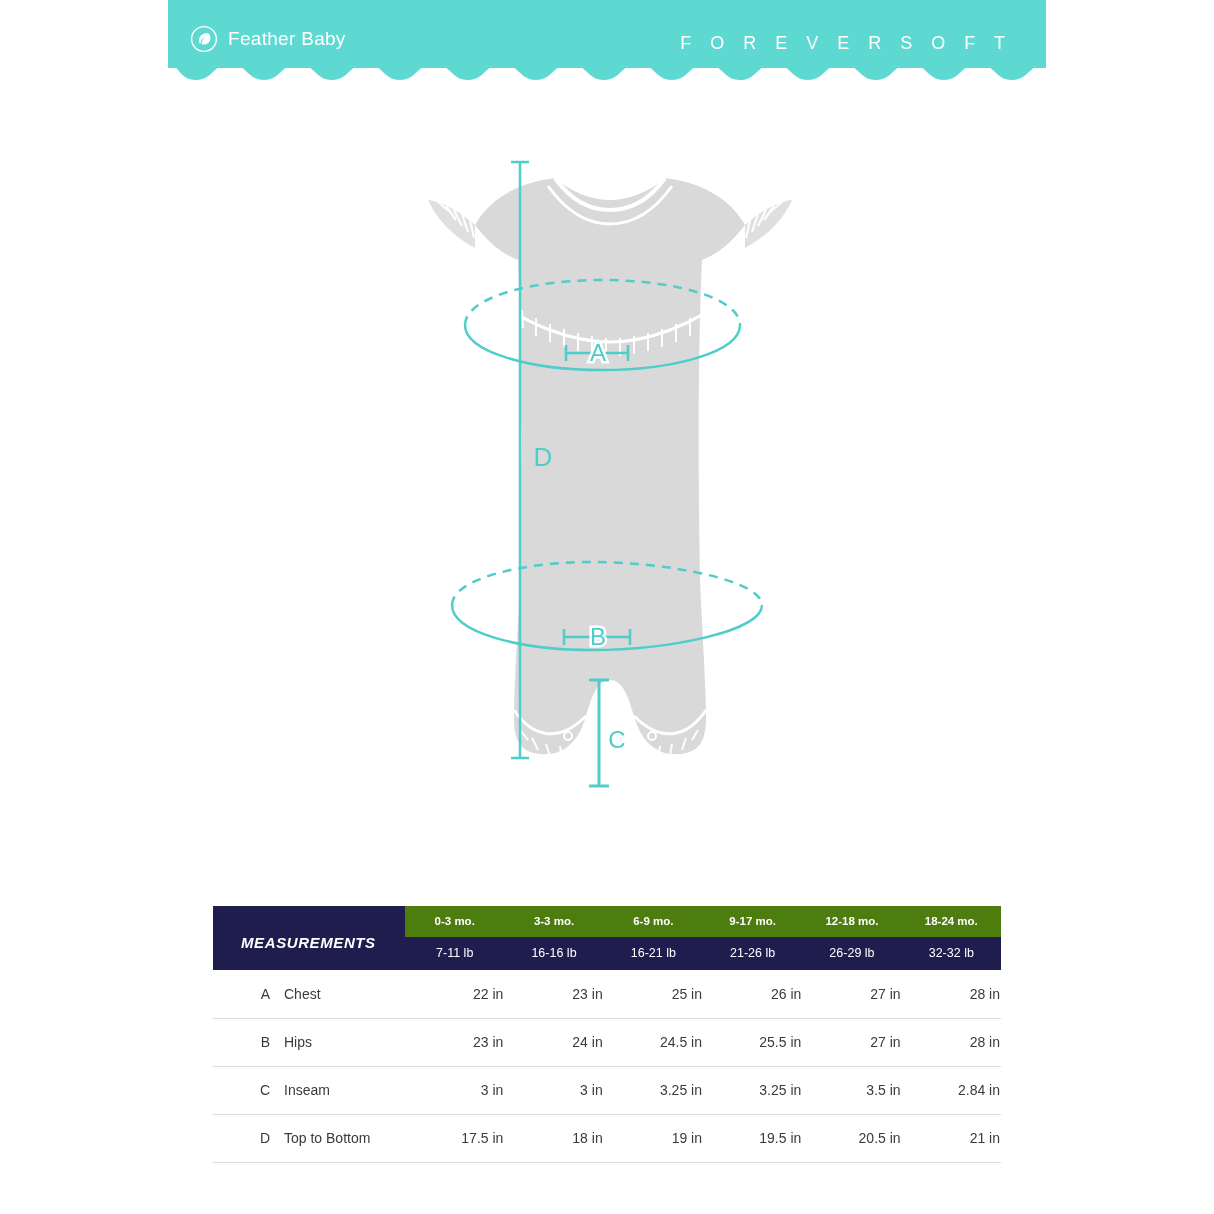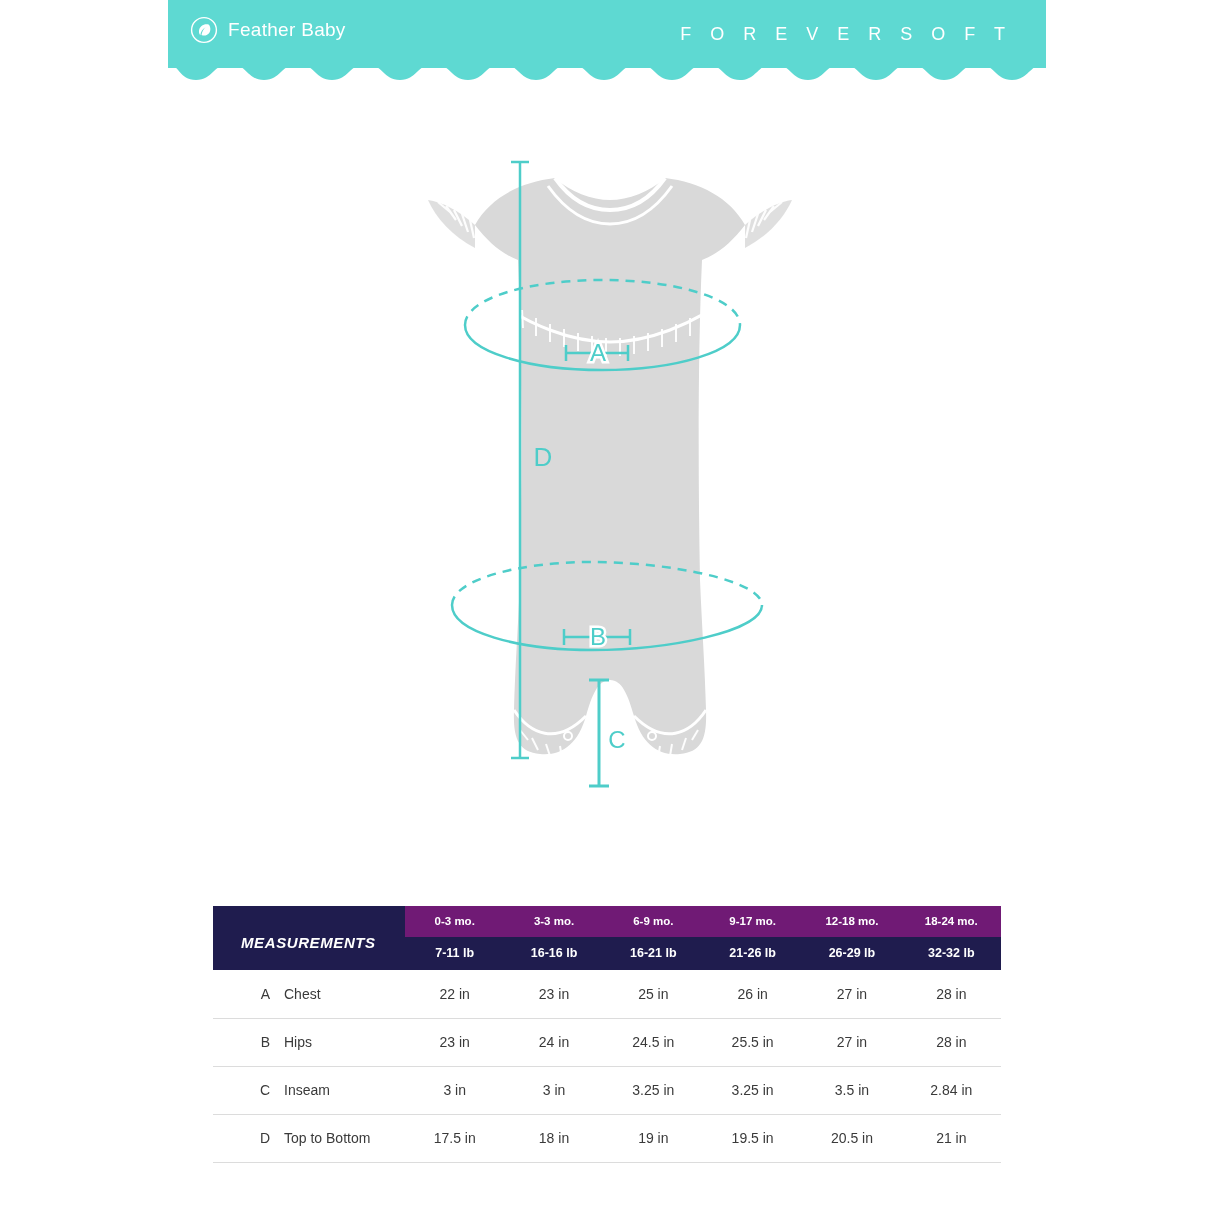--- a/index.html
+++ b/index.html
@@ -22,20 +22,21 @@
     left: 168px;
     top: 0;
     width: 878px;
     height: 68px;
     background: #5ed9d2;
   }
   .header-inner {
     position: relative;
     width: 100%;
     height: 68px;
+    margin-top: 9px;
   }
   .logo-wrap {
     position: absolute;
     left: 22px;
     top: 16px;
     display: flex;
     align-items: center;
     gap: 10px;
   }
   .logo-mark {
@@ -96,45 +97,45 @@
     font-weight: bold;
     font-size: 15px;
     letter-spacing: 0.6px;
     padding: 8px 0 0 28px;
     height: 56px;
     vertical-align: middle;
     text-align: left;
     margin-top: 40px;
   }
   .hdr-age {
-    background: #701a75;
+    background: #4d7c0f;
     color: #ffffff;
     font-size: 11.5px;
     font-weight: bold;
     text-align: center;
     height: 27px;
     vertical-align: middle;
   }
   .hdr-weight {
     background: #1f1c4e;
     color: #ffffff;
     font-size: 12.5px;
-    font-weight: bold;
+    font-weight: normal;
     text-align: center;
     height: 29px;
     vertical-align: middle;
   }
   tbody tr {
     height: 48px;
   }
   tbody td {
     border-bottom: 1px solid #dcdcdc;
     font-size: 14px;
     color: #3a3a3a;
-    text-align: center;
+    text-align: right;
     vertical-align: middle;
   }
   tbody tr:first-child td { border-top: none; }
   .label-pair {
     display: flex;
     align-items: center;
   }
 </style>
 </head>
 <body>

